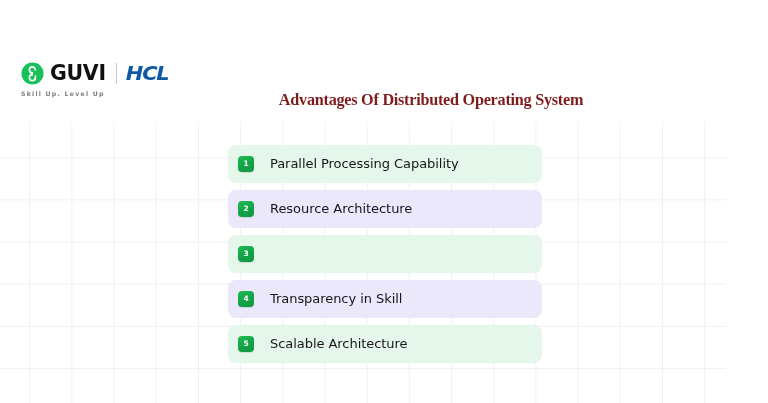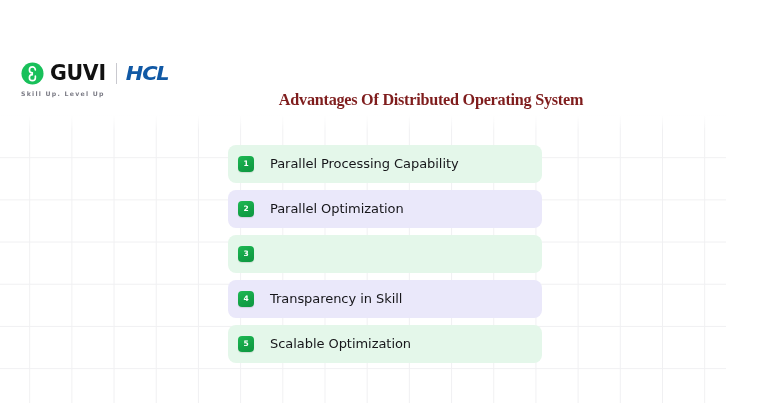--- a/index.html
+++ b/index.html
@@ -211,32 +211,32 @@
 
   <div class="list">
 
     <div class="row green">
       <span class="badge">1</span>
       <span class="row-label">Parallel Processing Capability</span>
     </div>
 
     <div class="row purple">
       <span class="badge">2</span>
-      <span class="row-label">Parallel Optimization</span>
+      <span class="row-label">Resource Architecture</span>
     </div>
 
     <div class="row green">
       <span class="badge">3</span>
     </div>
 
     <div class="row purple">
       <span class="badge">4</span>
       <span class="row-label">Transparency in Skill</span>
     </div>
 
     <div class="row green">
       <span class="badge">5</span>
-      <span class="row-label">Scalable Optimization</span>
+      <span class="row-label">Scalable Architecture</span>
     </div>
 
   </div>
 
 </div>
 
 </body></html>

